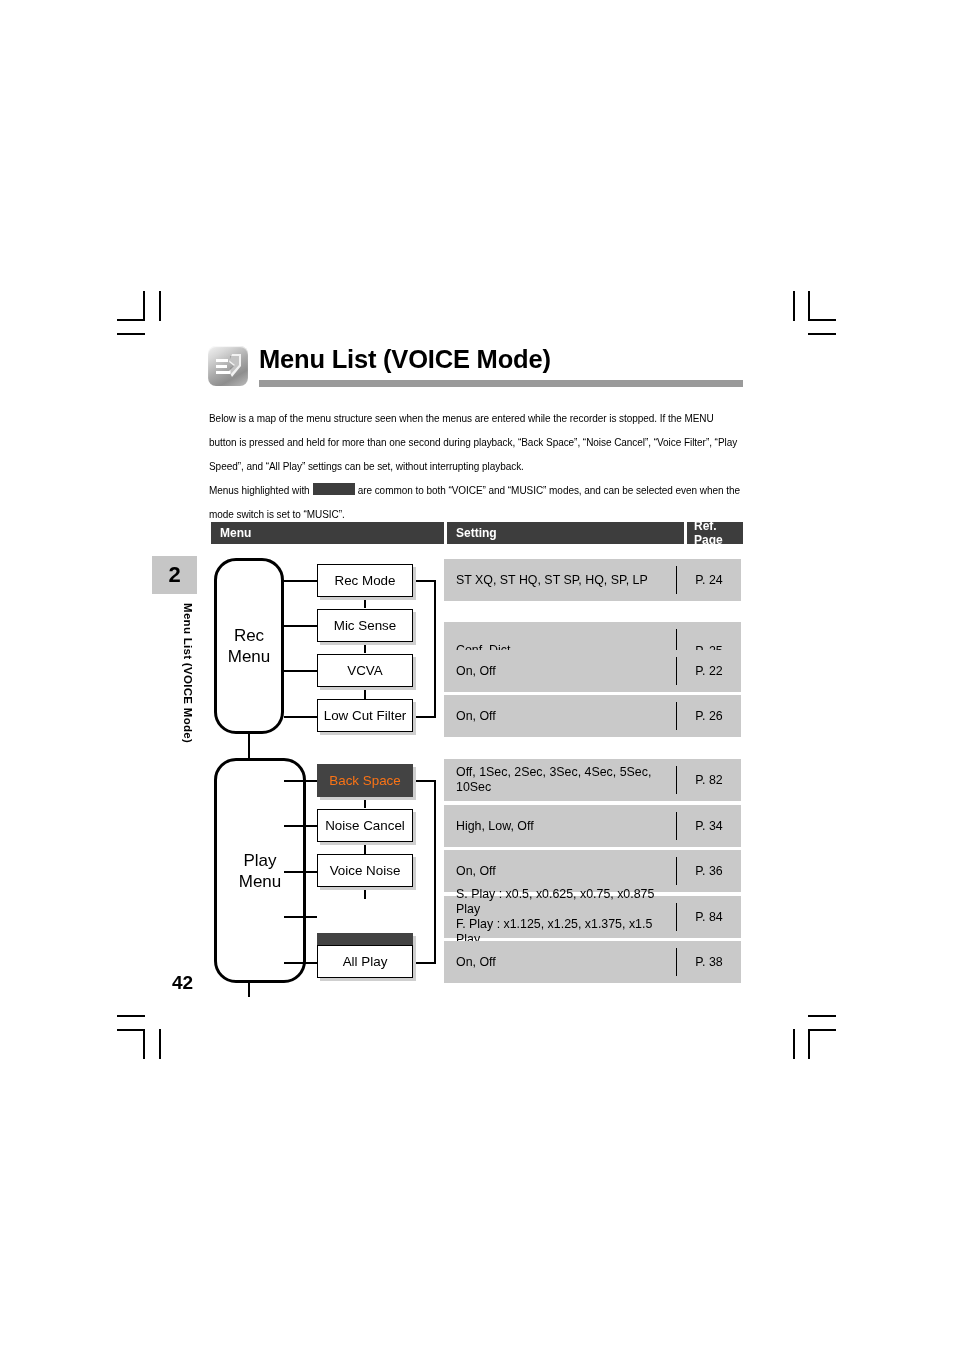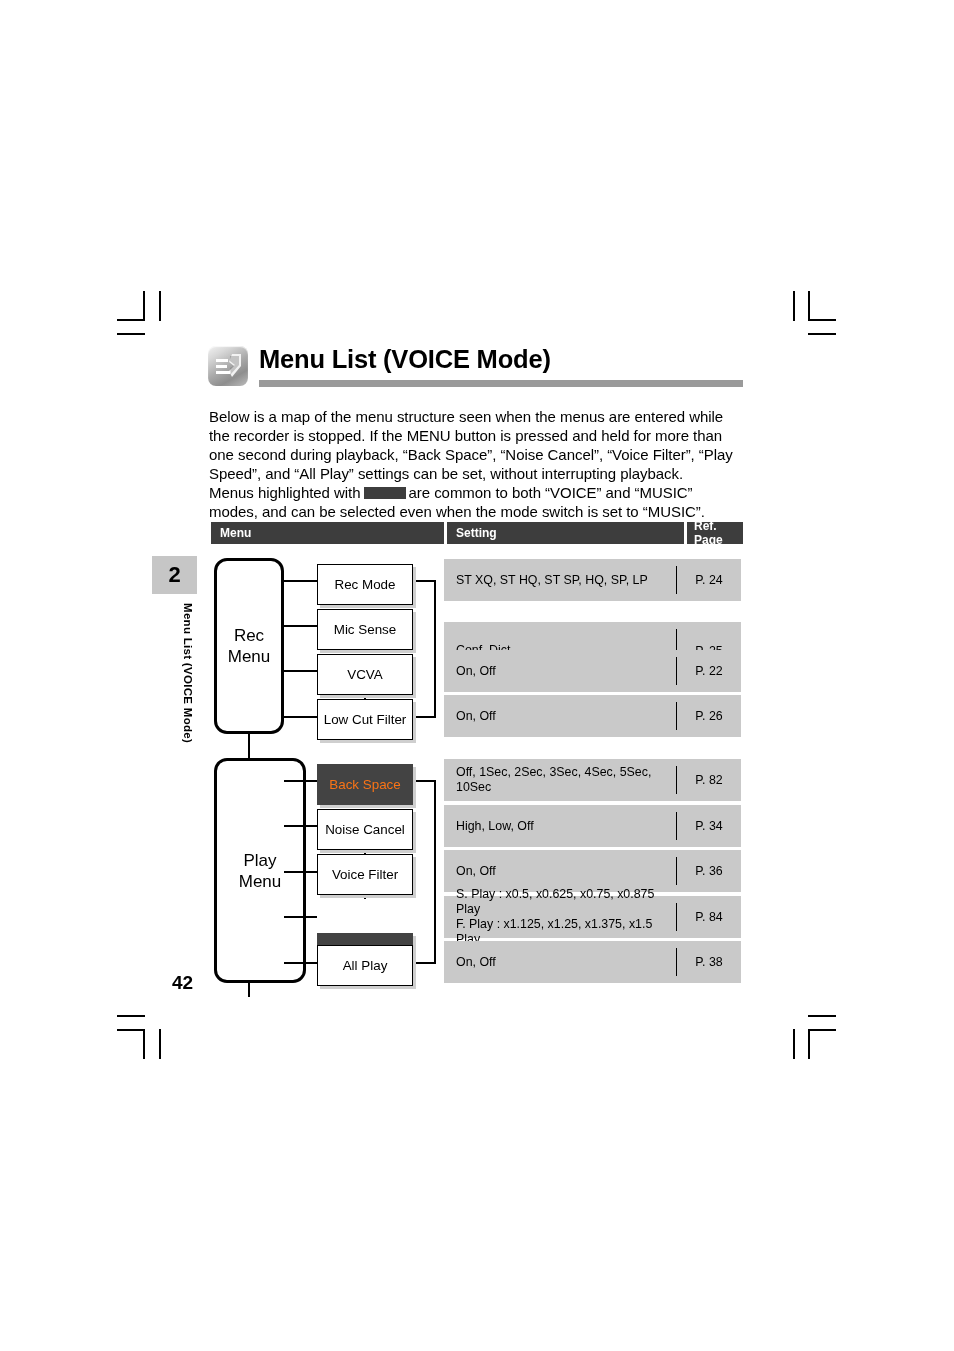--- a/index.html
+++ b/index.html
@@ -67,22 +67,22 @@
   #title-rule {
     position: absolute; left: 51px; top: 35px;
     width: 484px; height: 7px;
     background: #9a9a9a;
   }
 
   
   #intro {
     position: absolute; left: 209px; top: 407px;
     width: 534px;
-    font-size: 15px;
-    line-height: 19px;
+    font-size: 10px;
+    line-height: 24px;
     letter-spacing: -0.05px;
   }
   #intro p { margin: 0; }
   .hl-swatch {
     display: inline-block;
     width: 42px; height: 12px;
     background: #3d3d3d;
     vertical-align: -1px;
     margin: 0 3px;
   }
@@ -102,34 +102,34 @@
   #th-menu    { left: 211px; top: 522px; width: 233px; }
   #th-setting { left: 447px; top: 522px; width: 237px; }
   #th-refpage { left: 687px; top: 522px; width: 56px; padding-left: 7px; }
 
   
   #flow { position: absolute; left: 0; top: 0; width: 954px; height: 1351px; }
 
   .group-box {
     position: absolute;
     border: 3px solid #000;
-    border-radius: 13px;
+    border-radius: 22px;
     background: #fff;
     display: flex; align-items: center; justify-content: center;
     text-align: center;
     font-size: 17px;
     line-height: 21px;
     box-sizing: border-box;
   }
   #group-rec  { left: 214px; top: 558px; width: 70px; height: 176px; }
   #group-play { left: 214px; top: 758px; width: 92px; height: 225px; }
 
   .item-box {
     position: absolute;
-    width: 96px; height: 41px;
+    width: 96px; height: 33px;
     border: 1.4px solid #000;
     background: #fff;
     box-shadow: 3px 3px 0 0 #cfcfcf;
     display: flex; align-items: center; justify-content: center;
     font-size: 13.4px;
     box-sizing: border-box;
     white-space: nowrap;
   }
   .item-box.dark {
     background: #434343;
@@ -269,21 +269,21 @@
   <div class="conn conn-v" style="left:434px; top:780px; height:183px;"></div>
   <div class="conn conn-h" style="left:413px; top:962px; width:23px;"></div>
 
   <div class="item-box" style="left:317px; top:564px;">Rec Mode</div>
   <div class="item-box" style="left:317px; top:609px;">Mic Sense</div>
   <div class="item-box" style="left:317px; top:654px;">VCVA</div>
   <div class="item-box" style="left:317px; top:699px;">Low Cut Filter</div>
 
   <div class="item-box dark" style="left:317px; top:764px;">Back Space</div>
   <div class="item-box" style="left:317px; top:809px;">Noise Cancel</div>
-  <div class="item-box" style="left:317px; top:854px;">Voice Filter</div>
+  <div class="item-box" style="left:317px; top:854px;">Voice Noise</div>
   <div class="item-box dark" style="left:317px; top:933px;">Play Speed</div>
   <div class="item-box" style="left:317px; top:945px;">All Play</div>
 </div>
 
 <div class="setting-row" style="top:559px; height:42px;">
   <div class="setting-text">
     <span>ST XQ, ST HQ, ST SP, HQ, SP, LP</span>
   </div>
   <div class="setting-divider"></div>
   <div class="setting-ref">P. 24</div>

